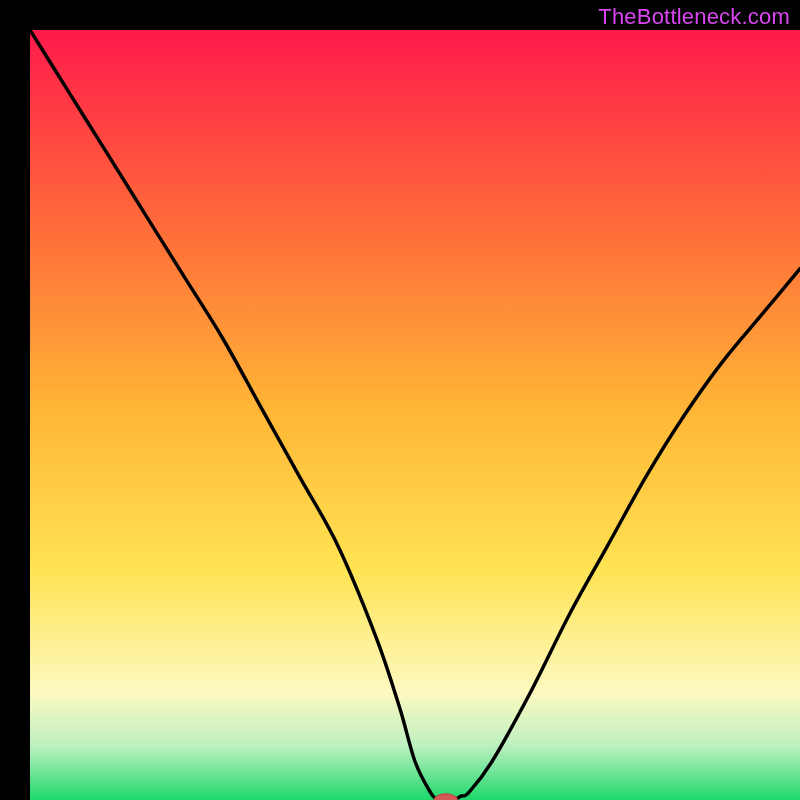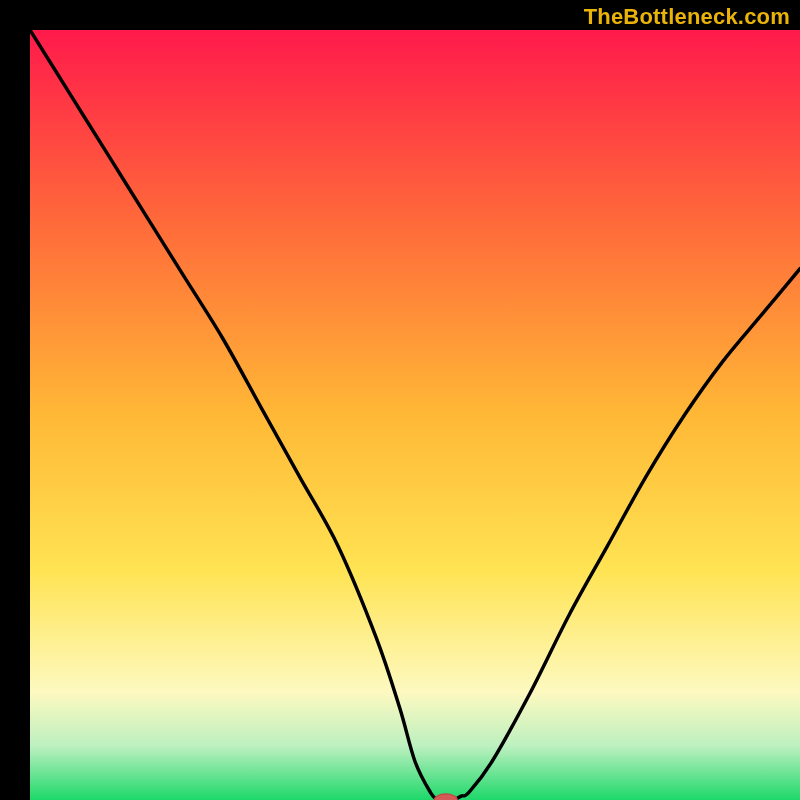--- a/index.html
+++ b/index.html
@@ -14,23 +14,23 @@
   .frame {
     position: relative;
     width: 800px;
     height: 800px;
     background: #000;
   }
   .watermark {
     position: absolute;
     top: 4px;
     right: 10px;
-    color: #eab308;
+    color: #d946ef;
     font-size: 22px;
-    font-weight: 700;
+    font-weight: 400;
     letter-spacing: 0.2px;
     z-index: 10;
   }
   .plot-wrap {
     position: absolute;
     left: 30px;
     top: 30px;
     width: 770px;
     height: 770px;
   }

